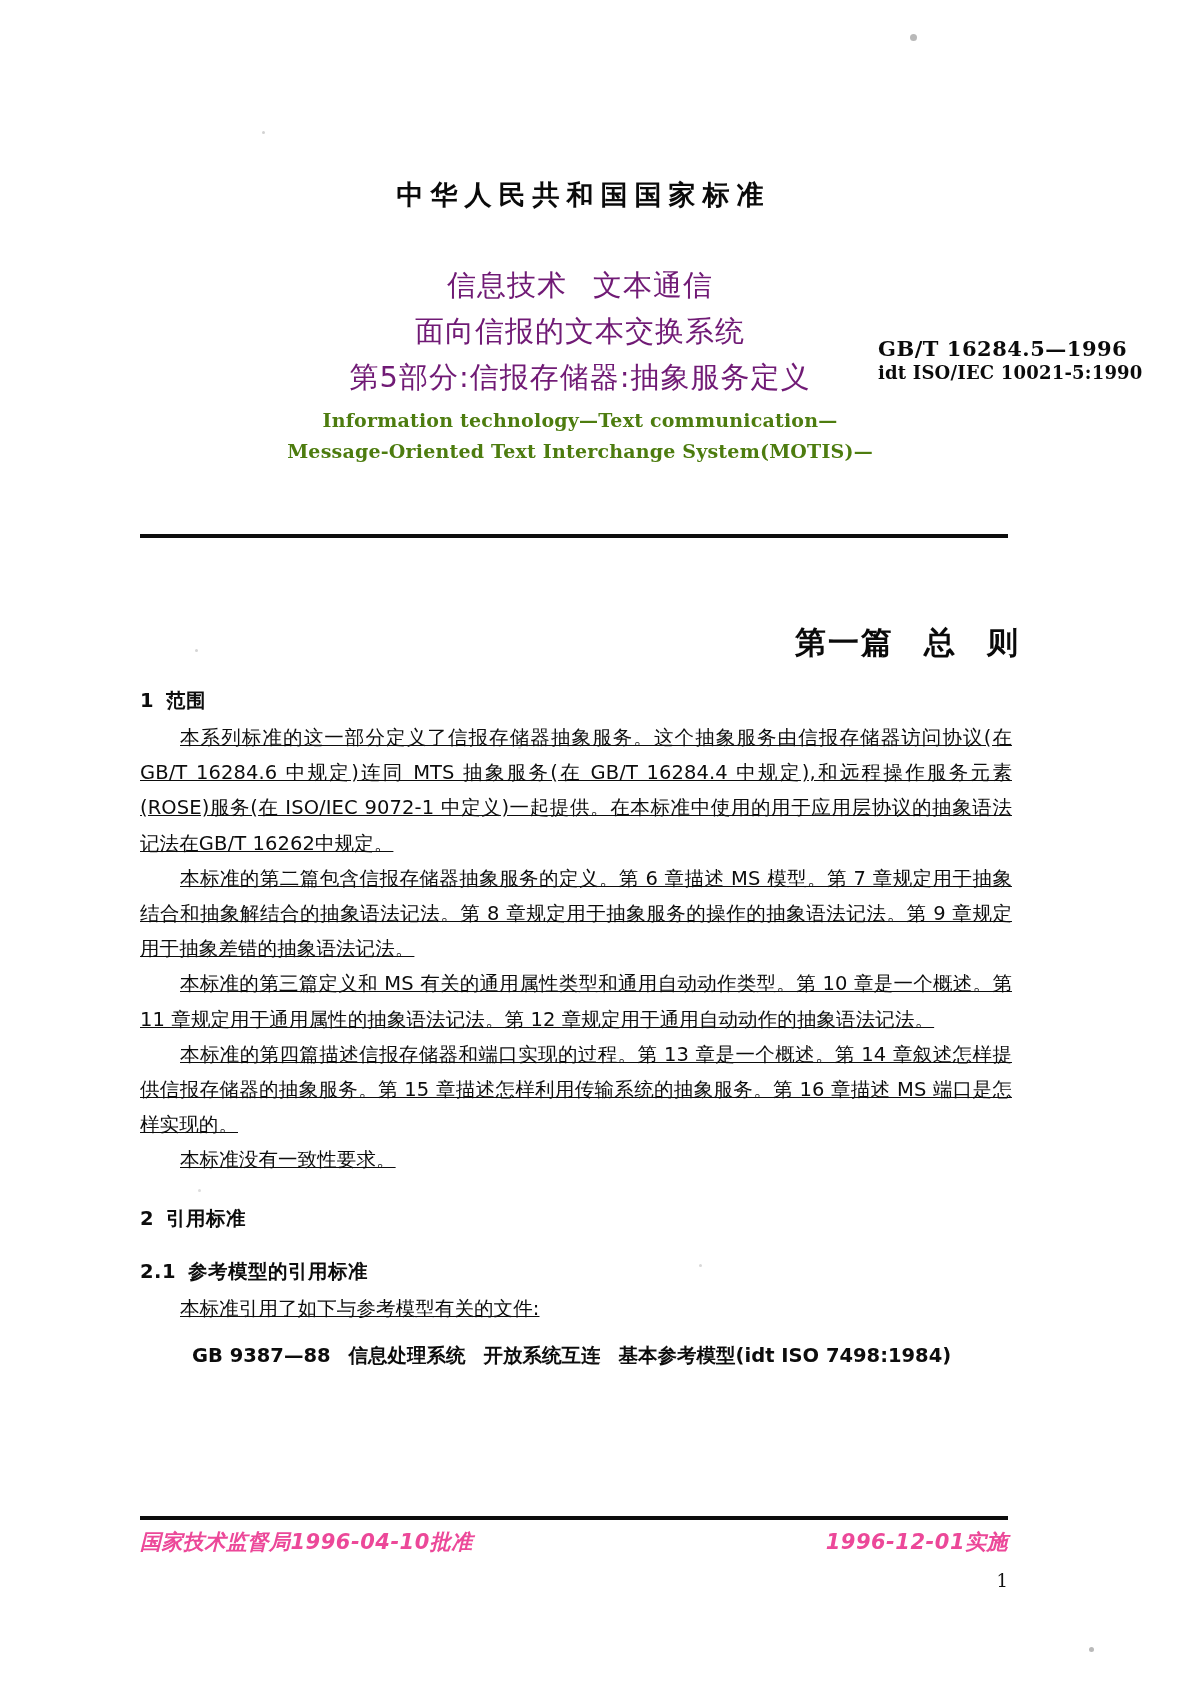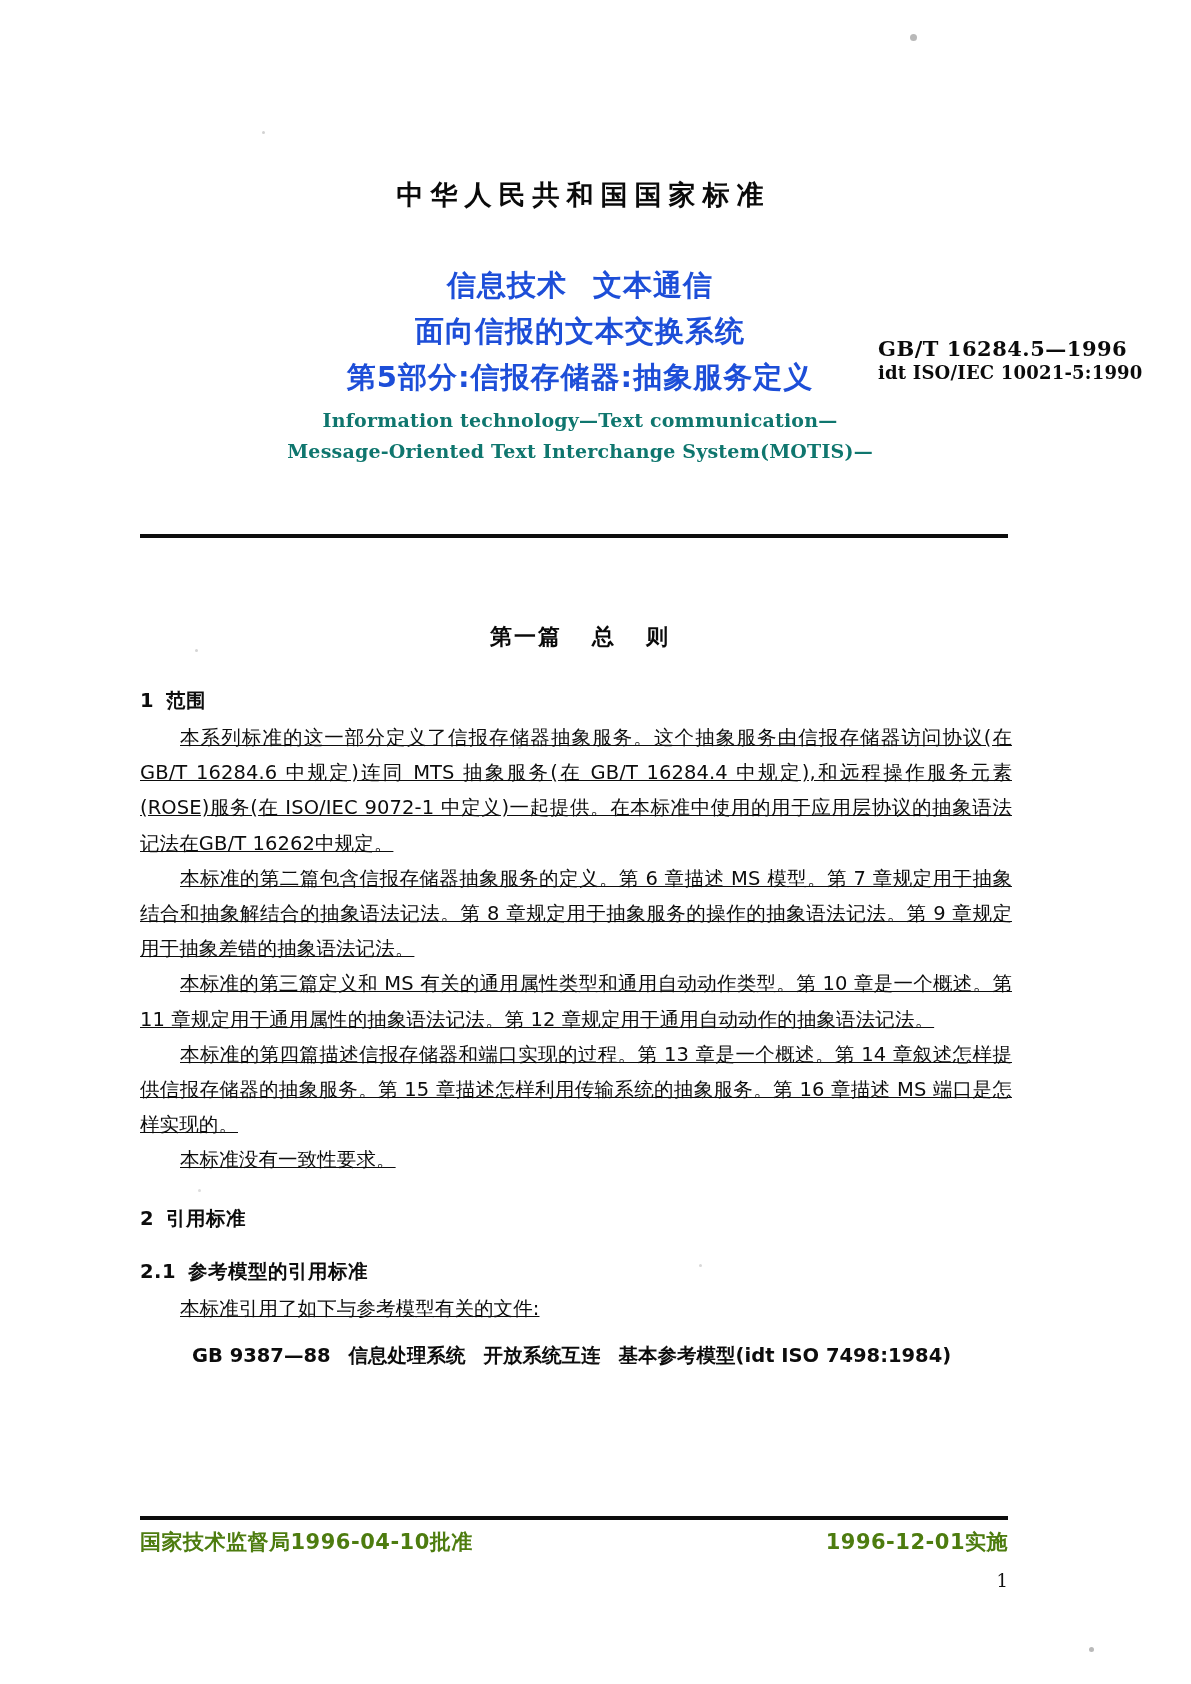--- a/index.html
+++ b/index.html
@@ -54,25 +54,25 @@
   }
 
   .title-block {
     position: absolute;
     top: 262px;
     left: 0;
     width: 880px;
   }
   .cn-title {
     text-align: center;
-    font-weight: bold;
+    font-weight: normal;
     font-size: 29px;
     line-height: 46px;
     letter-spacing: 1px;
-    color: #1d4ed8;
+    color: #701a75;
     white-space: pre;
   }
   .cn-title .gap {
     display: inline-block;
     width: 26px;
   }
 
   
   .std-num {
     position: absolute;
@@ -102,44 +102,44 @@
   .en-title {
     position: absolute;
     top: 405px;
     left: 0;
     width: 880px;
     text-align: center;
     font-family: "DejaVu Serif", "Liberation Serif", serif;
     font-weight: bold;
     font-size: 19px;
     line-height: 31px;
-    color: #0f766e;
+    color: #4d7c0f;
     letter-spacing: 0.2px;
   }
   .en-title div { white-space: nowrap; }
 
   
   .rule-top {
     position: absolute;
     top: 534px;
     left: 0;
     width: 868px;
     height: 4px;
     background: #0d0d0d;
   }
 
   
   .part-heading {
     position: absolute;
     top: 622px;
     left: 0;
     width: 880px;
-    text-align: center;
-    font-weight: bold;
-    font-size: 22px;
+    text-align: right;
+    font-weight: bold;
+    font-size: 31px;
     letter-spacing: 2px;
     color: #0a0a0a;
     white-space: pre;
   }
   .part-heading .gap2 { display: inline-block; width: 30px; }
 
   
   .body {
     position: absolute;
     top: 676px;
@@ -189,21 +189,22 @@
     position: absolute;
     top: 1528px;
     left: 0;
     width: 868px;
     display: flex;
     justify-content: space-between;
     align-items: baseline;
     font-weight: bold;
     font-size: 21px;
     letter-spacing: 0.5px;
-    color: #4d7c0f;
+    color: #ec4899;
+    font-style: italic;
   }
   .footer .approve { white-space: nowrap; }
   .footer .implement { white-space: nowrap; }
   .page-no {
     position: absolute;
     top: 1570px;
     left: 0;
     width: 868px;
     text-align: right;
     font-family: "DejaVu Serif", "Liberation Serif", serif;

